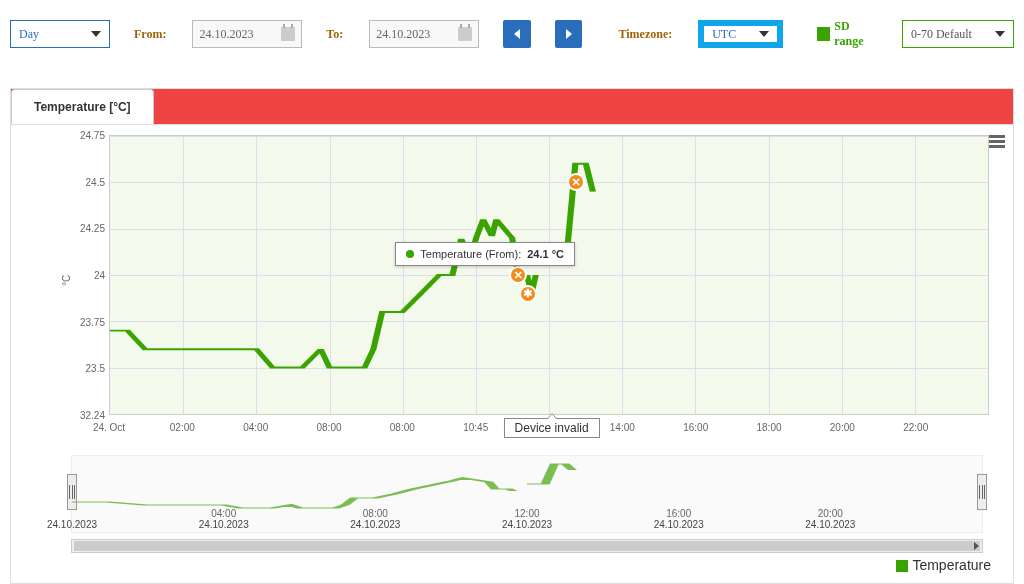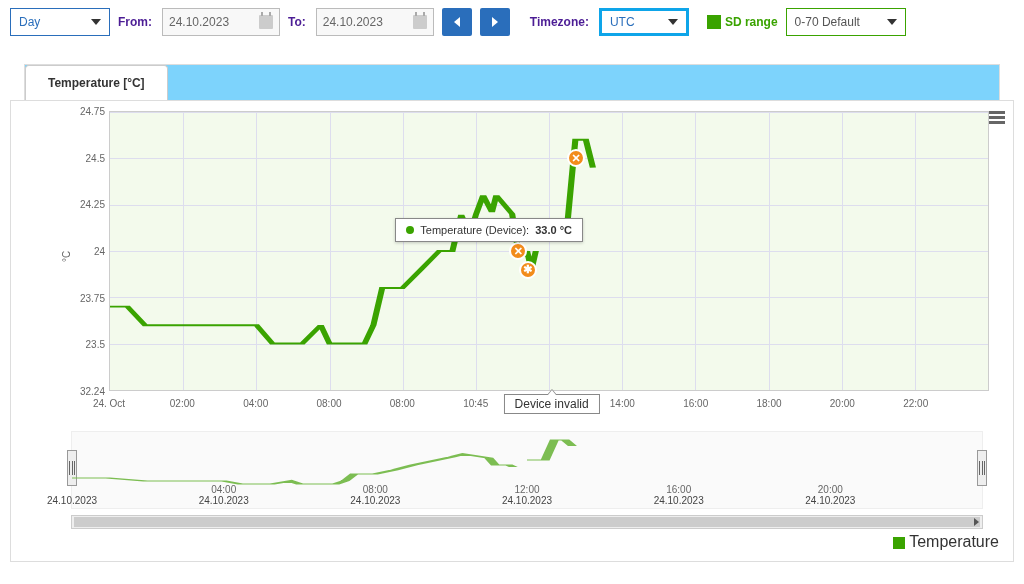--- a/index.html
+++ b/index.html
@@ -1,52 +1,52 @@
 <!DOCTYPE html>
 <html><head>
 <meta charset="utf-8">
 <style>
   * { box-sizing: border-box; margin: 0; padding: 0; }
   body { font-family: Verdana, Arial, sans-serif; font-size: 12px; color: #333; background: #fff; width: 1024px; }
   
-  .toolbar { display: flex; align-items: center; gap: 8px; padding: 8px 10px; }
+  .toolbar { display: flex; align-items: center; gap: 24px; padding: 19px 10px; font-family: Liberation Serif, serif; }
   .select-box {
     display: inline-flex; align-items: center; justify-content: space-between;
     border: 1px solid #2a6ebb; color: #2a6ebb; background: #fff;
     padding: 4px 8px; min-width: 100px; height: 28px; cursor: pointer;
   }
   .select-caret { border-left: 5px solid transparent; border-right: 5px solid transparent; border-top: 6px solid #333; }
   .select-box .select-caret { border-top-color: #333; }
-  .label { color: #4c1d95; font-weight: bold; margin-right: 2px; }
+  .label { color: #a16207; font-weight: bold; margin-right: 2px; }
   .date-input {
     display: inline-flex; align-items: center; justify-content: space-between;
     border: 1px solid #bbb; background: #f8f8f8; color: #666;
     padding: 4px 6px; width: 118px; height: 28px;
   }
   .cal-icon { display: inline-block; width: 14px; height: 14px; position: relative; background: #ccc; border-radius: 1px; }
   .cal-icon::before { content:''; position:absolute; top:-3px; left:2px; width:2px; height:4px; background:#aaa; }
   .cal-icon::after { content:''; position:absolute; top:-3px; right:2px; width:2px; height:4px; background:#aaa; }
   .nav-btn {
     display: inline-flex; align-items: center; justify-content: center;
     width: 30px; height: 28px; background: #2a6ebb; color: #fff; cursor: pointer; border-radius:2px;
   }
   .nav-btn .arrow-l { border-top:5px solid transparent; border-bottom:5px solid transparent; border-right:6px solid #fff; }
   .nav-btn .arrow-r { border-top:5px solid transparent; border-bottom:5px solid transparent; border-left:6px solid #fff; }
   .tz-select {
     display: inline-flex; align-items: center; justify-content: space-between;
-    border: 3px solid #0ea5e9; color: #2a6ebb; padding: 4px 8px; width: 90px; height: 28px; cursor:pointer;
+    border: 6px solid #0ea5e9; color: #2a6ebb; padding: 4px 8px; width: 90px; height: 28px; cursor:pointer;
   }
   .sd-swatch { display:inline-block; width:14px; height:14px; background:#3aa300; margin-right:4px; }
   .sd-label { color:#3aa300; font-weight:bold; }
   .sd-select {
     display: inline-flex; align-items: center; justify-content: space-between;
     border: 1px solid #3aa300; color: #555; padding: 4px 8px; width: 120px; height: 28px; cursor:pointer;
   }
 
-  .tab-bar { display:flex; background:#7dd3fc; border:1px solid #ddd; border-bottom:none; margin: 20px 24px 0; }
+  .tab-bar { display:flex; background:#ef4444; border:1px solid #ddd; border-bottom:none; margin: 20px 10px 0; }
   .tab { background:#fff; border:1px solid #ccc; border-bottom:none; padding:10px 22px; font-weight:bold; border-radius:4px 4px 0 0; }
 
   .chart-wrap { position:relative; margin: 0 10px; border:1px solid #ddd; background:#fff; }
   .chart-body { position:relative; height:300px; margin:10px 20px 10px 50px; }
   .y-axis { position:absolute; left:0; top:0; bottom:20px; width:48px; }
   .y-tick { position:absolute; right:4px; font-size:10px; color:#666; transform:translateY(-50%);margin-left:44px; }
   .y-unit { position:absolute; left:0; top:50%; transform:rotate(-90deg) translateX(10px); font-size:10px; color:#666; }
   .plot { position:absolute; left:48px; right:4px; top:0; bottom:20px; background:#f3faec; border:1px solid #ccc; }
   .plot-grid-h { position:absolute; left:0; right:0; border-top:1px solid #dde; }
   .plot-grid-v { position:absolute; top:0; bottom:0; border-left:1px solid #dde; }
@@ -91,21 +91,21 @@
   .nav-x .nx { position:absolute; bottom:2px; transform:translateX(-50%); text-align:center; line-height:1.1; }
   .nav-x .nx .time { display:block; }
   .nav-x .nx .date { display:block; color:#444; }
   .nav-scroll { margin:0 30px 4px 60px; height:14px; background:#eee; border:1px solid #ccc; position:relative; }
   .nav-scroll .thumb { position:absolute; top:1px; bottom:1px; left:2px; right:2px; background:#ccc; }
   .nav-scroll .arr { position:absolute; top:1px; width:12px; height:10px; display:flex; align-items:center; justify-content:center; }
   .nav-scroll .arr.l { left:0; } .nav-scroll .arr.r { right:0; }
   .nav-scroll .arr.l::before { content:''; border-top:4px solid transparent; border-bottom:4px solid transparent; border-right:5px solid #555; }
   .nav-scroll .arr.r::before { content:''; border-top:4px solid transparent; border-bottom:4px solid transparent; border-left:5px solid #555; }
 
-  .legend { text-align:right; margin:4px 14px 10px; font-size:16px; }
+  .legend { text-align:right; margin:4px 22px 10px; font-size:14px; }
   .legend .sw { display:inline-block; width:12px; height:12px; background:#3aa300; vertical-align:middle; margin-right:4px; }
 </style>
 </head>
 <body>
 
 <div class="toolbar">
   <div class="select-box">
     <span>Day</span>
     <span class="select-caret"></span>
   </div>
@@ -187,22 +187,22 @@
         <polyline fill="none" stroke="#3aa300" stroke-width="0.7" points="50,43.3 52,43.3 53,10 54.2,10 55,20"></polyline>
       </svg>
 
       <div class="marker-orange" style="left:46.5%; top:50%">✕</div>
       <div class="marker-orange" style="left:47.6%; top:56.7%">✱</div>
       <div class="marker-orange" style="left:50.3%; top:43.3%">✕</div>
       <div class="marker-orange" style="left:53.1%; top:16.7%">✕</div>
 
       <div class="tooltip-box" style="left:32.5%; top:38%;">
         <span class="tooltip-dot"></span>
-        <span>Temperature (Device):</span>
-        <b>33.0 °C</b>
+        <span>Temperature (From):</span>
+        <b>24.1 °C</b>
       </div>
 
       <div class="flag-box" style="left:50.3%; top:100%; margin-top:4px;">
         <span>Device invalid</span>
       </div>
     </div>
     <div class="x-axis">
       <span class="x-tick" style="left:0%">24. Oct</span>
       <span class="x-tick" style="left:8.33%">02:00</span>
       <span class="x-tick" style="left:16.67%">04:00</span>

